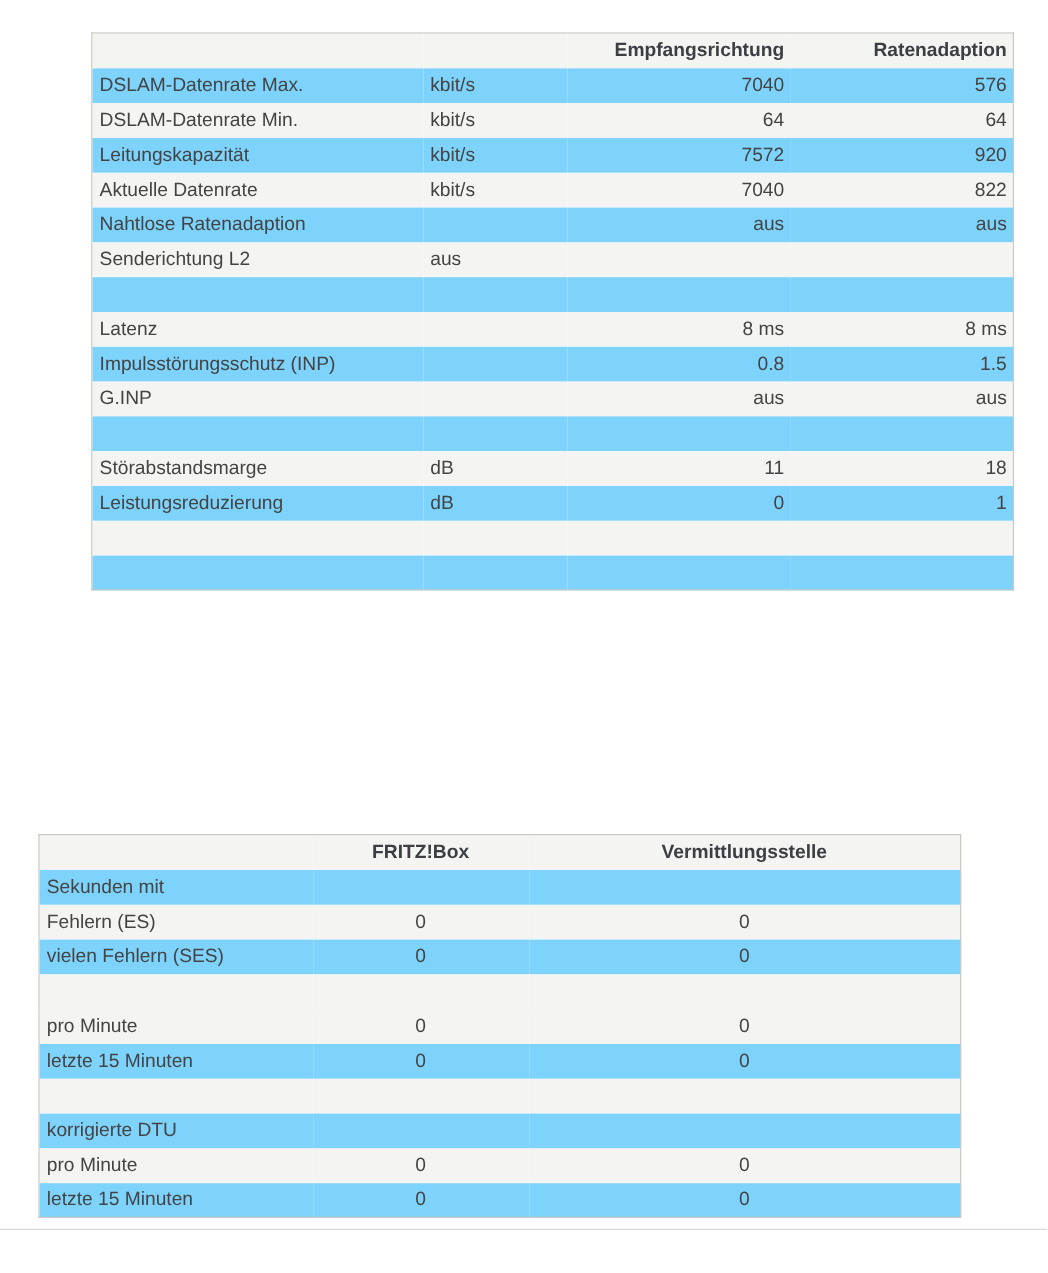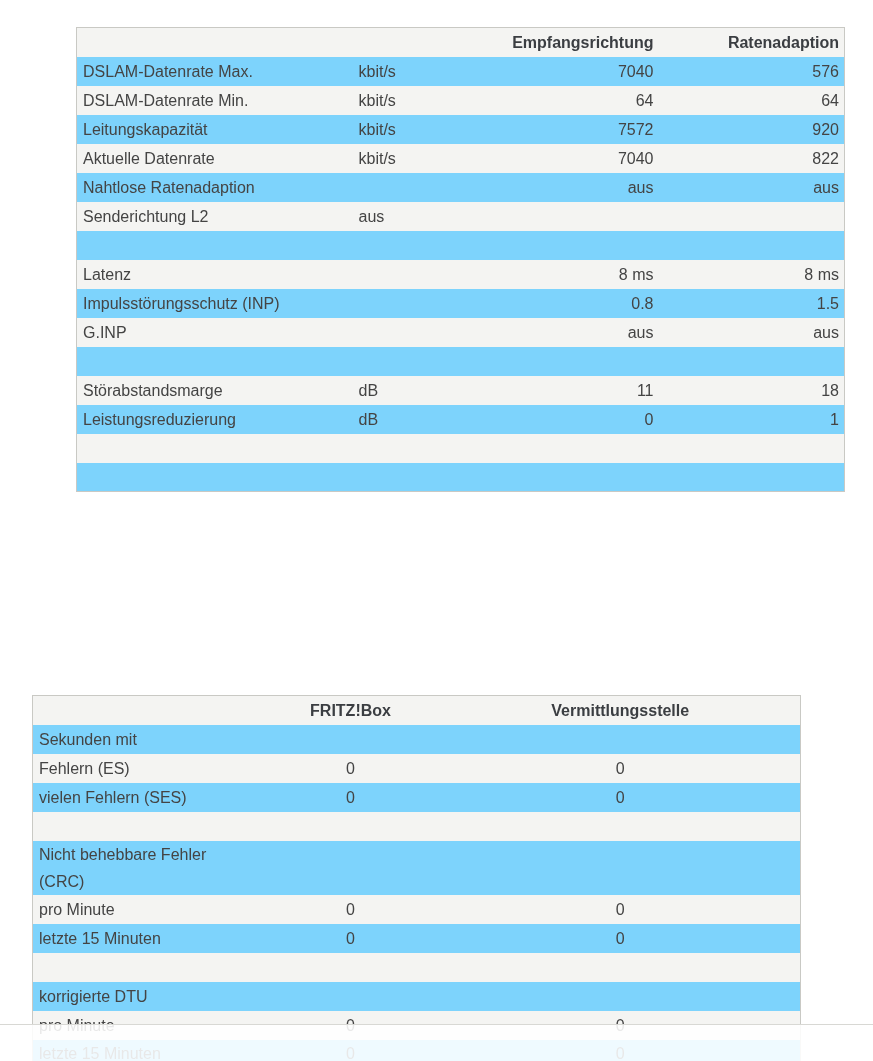--- a/index.html
+++ b/index.html
@@ -207,25 +207,20 @@
       <tr class="white">
         <td>vielen Fehlern (SES)</td>
         <td class="ctr">0</td>
         <td class="ctr">0</td>
       </tr>
       <tr class="gray">
         <td></td>
         <td class="ctr"></td>
         <td class="ctr"></td>
       </tr>
-      <tr class="white">
-        <td class="wrap">Nicht behebbare Fehler (CRC)</td>
-        <td class="ctr"></td>
-        <td class="ctr"></td>
-      </tr>
       <tr class="gray">
         <td>pro Minute</td>
         <td class="ctr">0</td>
         <td class="ctr">0</td>
       </tr>
       <tr class="white">
         <td>letzte 15 Minuten</td>
         <td class="ctr">0</td>
         <td class="ctr">0</td>
       </tr>

